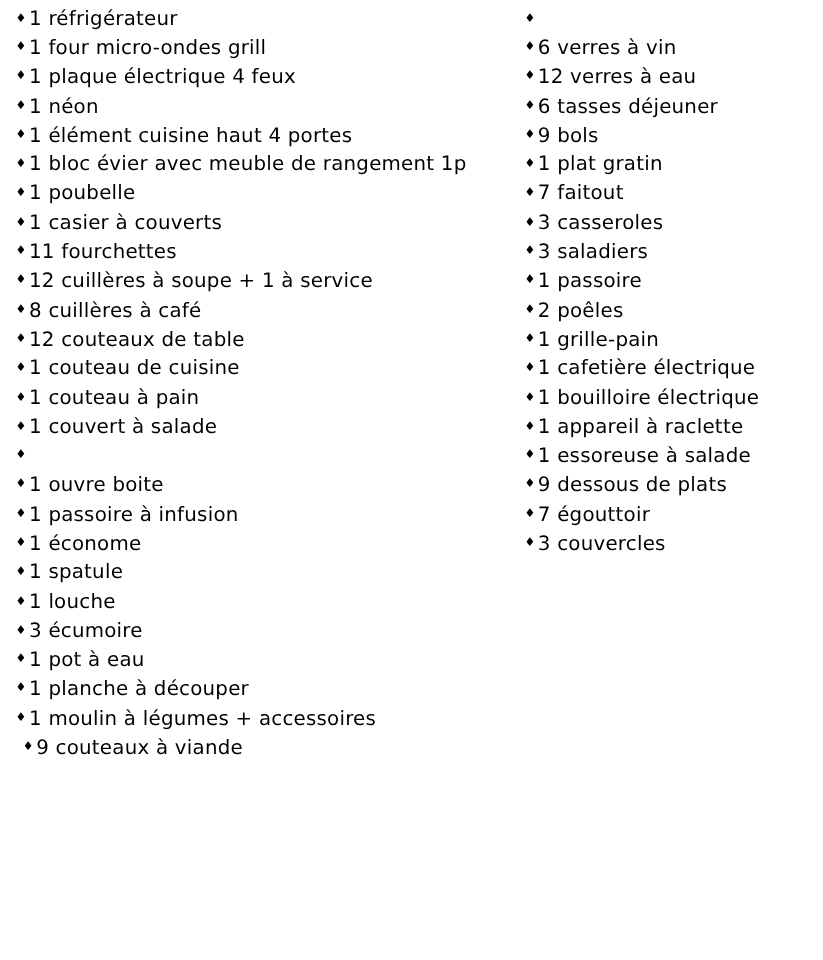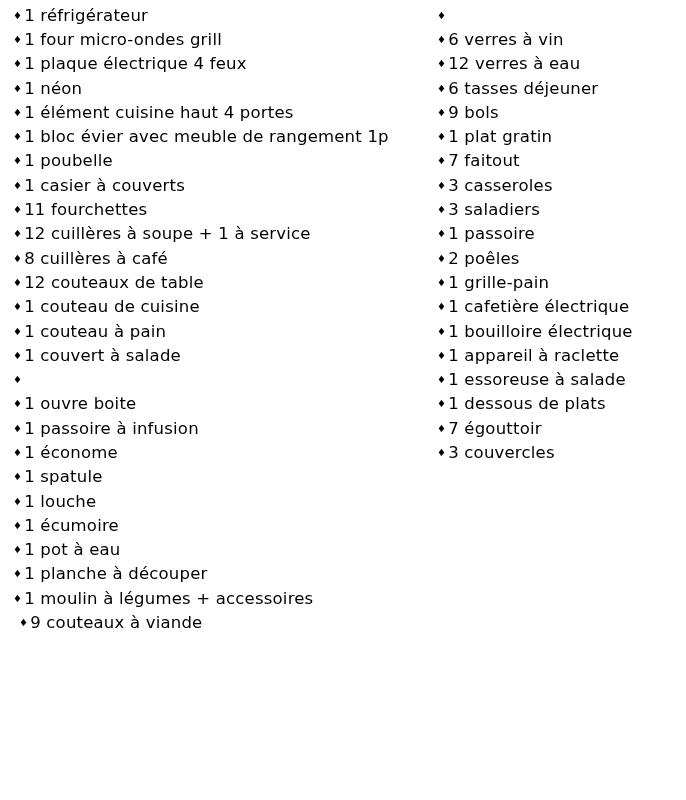--- a/index.html
+++ b/index.html
@@ -125,21 +125,21 @@
       <li class="list-item">
         <span class="bullet">♦</span>
         <span>1 spatule</span>
       </li>
       <li class="list-item">
         <span class="bullet">♦</span>
         <span>1 louche</span>
       </li>
       <li class="list-item">
         <span class="bullet">♦</span>
-        <span>1 écumoire</span>
+        <span>3 écumoire</span>
       </li>
       <li class="list-item">
         <span class="bullet">♦</span>
         <span>1 pot à eau</span>
       </li>
       <li class="list-item">
         <span class="bullet">♦</span>
         <span>1 planche à découper</span>
       </li>
       <li class="list-item">
@@ -210,21 +210,21 @@
       <li class="list-item">
         <span class="bullet">♦</span>
         <span>1 appareil à raclette</span>
       </li>
       <li class="list-item">
         <span class="bullet">♦</span>
         <span>1 essoreuse à salade</span>
       </li>
       <li class="list-item">
         <span class="bullet">♦</span>
-        <span>1 dessous de plats</span>
+        <span>9 dessous de plats</span>
       </li>
       <li class="list-item">
         <span class="bullet">♦</span>
         <span>7 égouttoir</span>
       </li>
       <li class="list-item">
         <span class="bullet">♦</span>
         <span>3 couvercles</span>
       </li>
     </ul>

